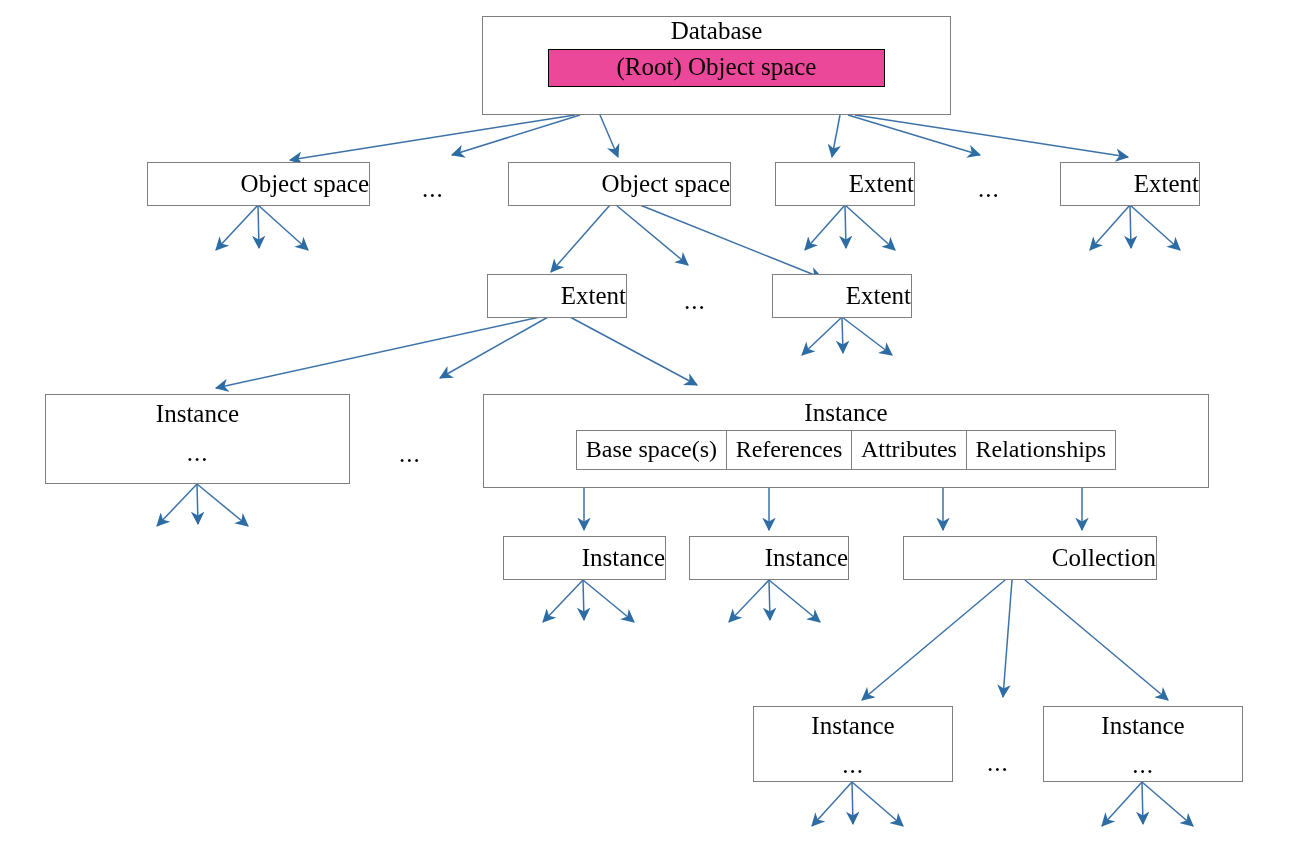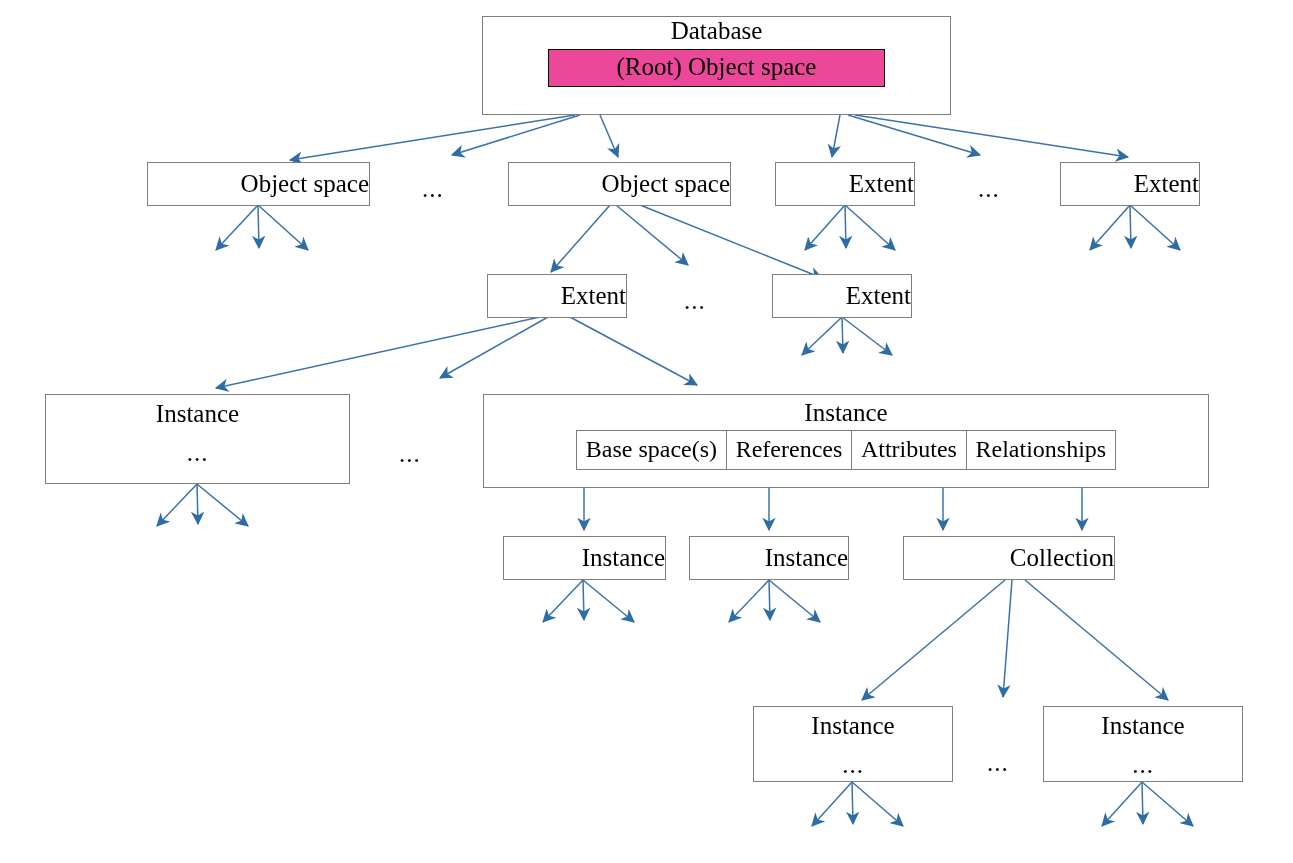--- a/index.html
+++ b/index.html
@@ -247,21 +247,21 @@
   </div>
 
   <div class="node simple" style="left:503px; top:536px; width:163px; height:44px;">
     <span class="title">Instance</span>
   </div>
 
   <div class="node simple" style="left:689px; top:536px; width:160px; height:44px;">
     <span class="title">Instance</span>
   </div>
 
-  <div class="node simple" style="left:903px; top:536px; width:212px; height:44px;">
+  <div class="node simple" style="left:903px; top:536px; width:254px; height:44px;">
     <span class="title">Collection</span>
   </div>
 
   <div class="node stack" style="left:753px; top:706px; width:200px; height:76px;">
     <span class="title">Instance</span>
     <span class="dots">...</span>
   </div>
 
   <div class="ellipsis" style="left:987px; top:750px;">...</div>
 

